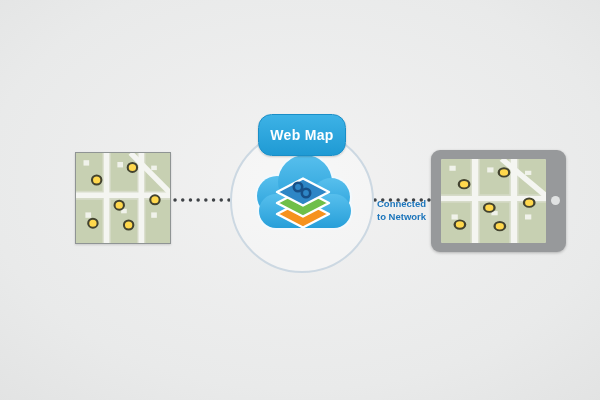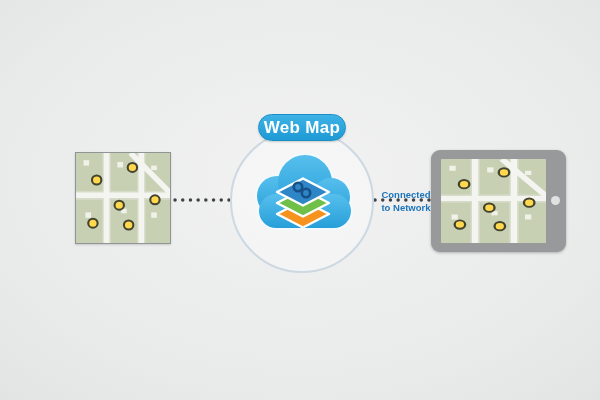--- a/index.html
+++ b/index.html
@@ -25,37 +25,37 @@
 
   .connector { position:absolute; height:10px; }
   .connector-left { left:172px; top:195px; width:64px; }
   .connector-right { left:372px; top:195px; width:62px; }
   .connector svg { display:block; width:100%; height:100%; }
 
   .center-art { position:absolute; left:225px; top:124px; width:160px; height:160px; }
   .center-art svg { display:block; width:100%; height:100%; }
 
   .webmap-badge {
-    position:absolute; left:258px; top:114px; width:88px; height:27px;
+    position:absolute; left:258px; top:114px; width:88px; height:42px;
     background: linear-gradient(#3db2e6, #1f9ad4);
     border:1px solid #1a8ec7; border-radius:13.5px;
     display:flex; align-items:center; justify-content:center;
-    color:#ffffff; font-size:17px; font-weight:bold; letter-spacing:.3px;
+    color:#ffffff; font-size:14px; font-weight:bold; letter-spacing:.3px;
     box-shadow:0 1px 2px rgba(0,0,0,.18);
   }
 
   .feature-service {
     position:absolute; left:265px; top:241px; width:74px;
     text-align:center; color:#1c75bb; font-size:12.5px; line-height:1.28;
     letter-spacing:.2px;
   }
 
   .network-label {
-    position:absolute; left:377px; top:189px; width:58px;
-    text-align:center; color:#1c75bb; font-size:9.5px; line-height:1.35;
+    position:absolute; left:377px; top:198px; width:58px;
+    text-align:left; color:#1c75bb; font-size:9.5px; line-height:1.35;
     font-weight:bold;
   }
 
   .right-caption {
     position:absolute; left:420px; top:114px; width:155px;
     text-align:center; color:#4b4b4b; font-size:12.5px; line-height:1.3;
   }
 
   .tablet {
     position:absolute; left:431px; top:150px; width:135px; height:102px;

